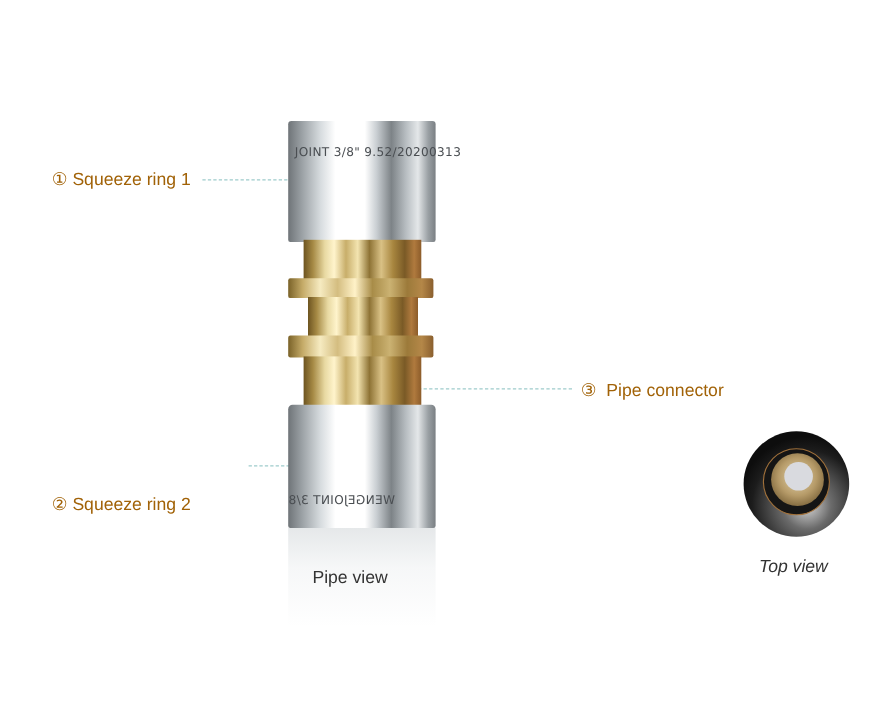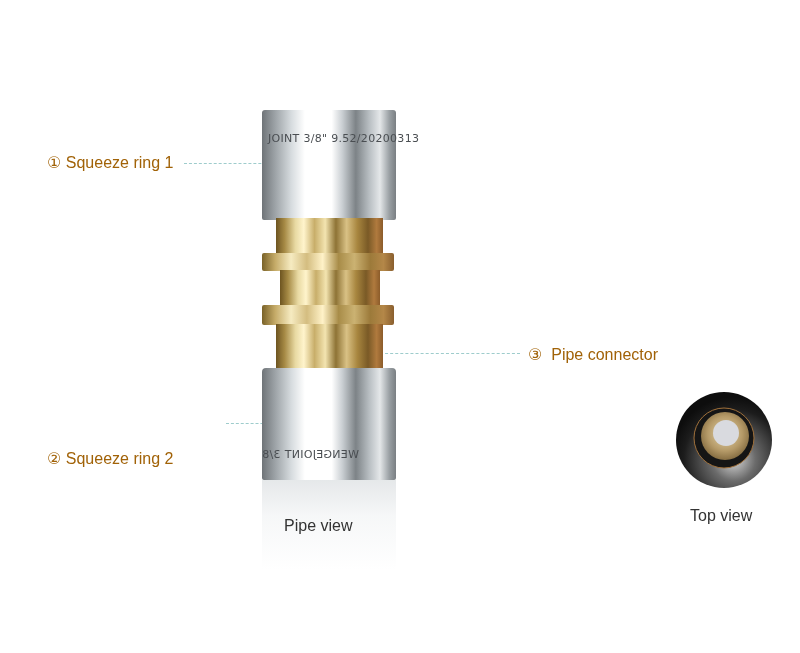--- a/index.html
+++ b/index.html
@@ -76,13 +76,13 @@
         <stop offset="60%" stop-color="#b59a68"></stop>
         <stop offset="100%" stop-color="#7a6238"></stop>
       </radialGradient>
     </defs>
     <circle cx="50" cy="50" r="48" fill="url(#outerG)"></circle>
     <circle cx="50" cy="48" r="30" fill="#151515" stroke="#a0703a" stroke-width="1"></circle>
     <circle cx="51" cy="46" r="24" fill="url(#brassG)"></circle>
     <circle cx="52" cy="43" r="13" fill="#d9dadf"></circle>
   </svg>
 </div>
-<div class="caption" style="left:690px; top:507px;">Top view</div>
+<div class="caption" style="left:690px; top:507px;font-style:italic;">Top view</div>
 
 </body></html>

